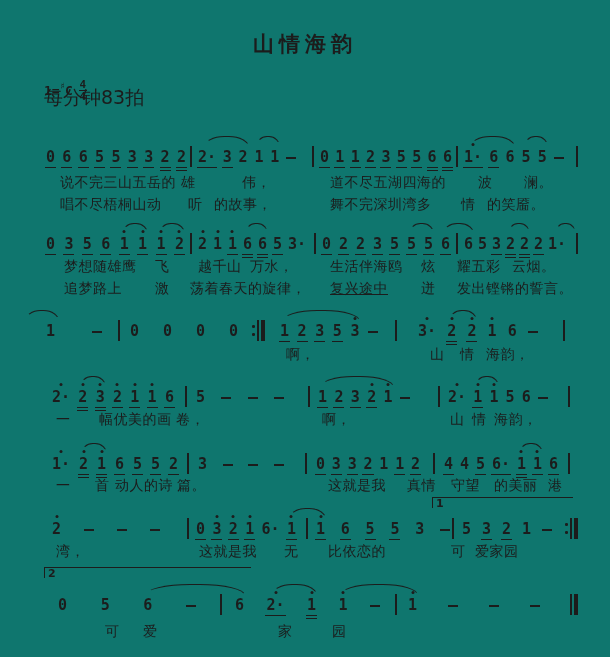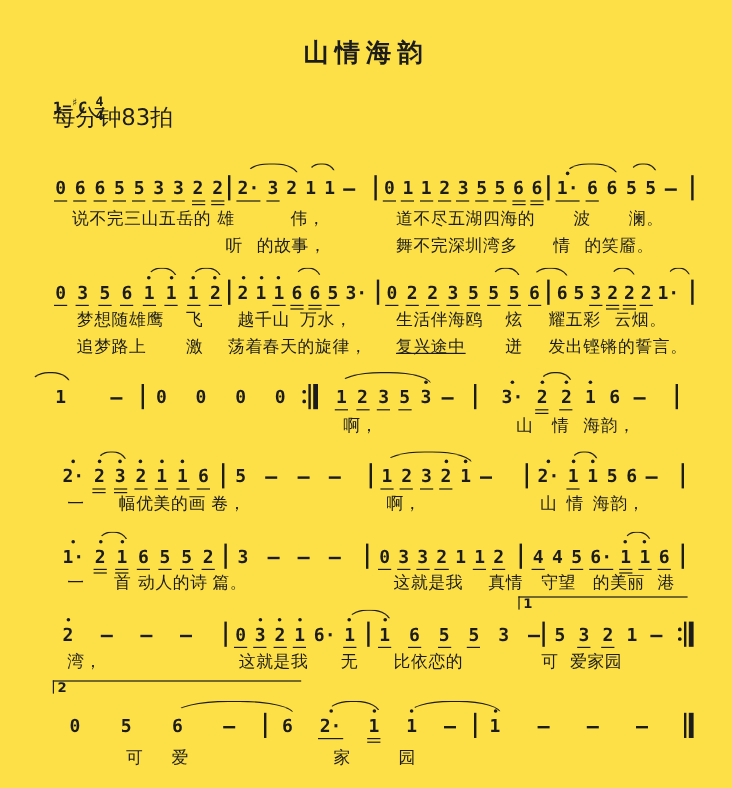--- a/index.html
+++ b/index.html
@@ -1,18 +1,18 @@
 <!DOCTYPE html>
 <html><head>
 <meta charset="utf-8">
 <style>
   html,body{margin:0;padding:0;}
   body{width:610px;height:657px;background:#ffffff;color:#1c1c1c;
        font-family:"DejaVu Sans",sans-serif;overflow:hidden;}
-  #score{position:relative;width:610px;height:657px;background:#fde047;}
+  #score{position:relative;width:610px;height:657px;background:#0f766e;}
 
   .title{position:absolute;top:30px;left:0;width:100%;text-align:center;
          font-size:21px;font-weight:800;letter-spacing:5px;}
 
   .keyline{position:absolute;left:44px;top:80px;font-size:13px;font-weight:700;
            font-family:"DejaVu Sans Mono",monospace;display:flex;align-items:center;}
   .sharp{font-size:9px;position:relative;top:-5px;}
   .timesig{display:inline-flex;flex-direction:column;align-items:center;
            font-size:11px;line-height:9px;margin-left:6px;font-weight:700;}
   .timesig i{font-style:normal;}
@@ -116,20 +116,21 @@
     <div class="slur" style="left: 204px; width: 42.5px; top: 136px;"></div>
     <div class="slur" style="left: 255.5px; width: 22px; top: 136px;"></div>
     <div class="slur" style="left: 470px; width: 42.5px; top: 136px;"></div>
     <div class="slur" style="left: 523.5px; width: 22px; top: 136px;"></div>
     <div class="lyr" style="left: 60px; top: 174px;">说不完三山五岳的</div>
     <div class="lyr" style="left: 181px; top: 174px;">雄</div>
     <div class="lyr" style="left: 242px; top: 174px;">伟，</div>
     <div class="lyr" style="left: 330px; top: 174px;">道不尽五湖四海的</div>
     <div class="lyr" style="left: 478px; top: 174px;">波</div>
     <div class="lyr" style="left: 524px; top: 174px;">澜。</div>
+    <div class="lyr" style="left: 60px; top: 196px;">唱不尽梧桐山动</div>
     <div class="lyr" style="left: 188px; top: 196px;">听</div>
     <div class="lyr" style="left: 214px; top: 196px;">的故事，</div>
     <div class="lyr" style="left: 330px; top: 196px;">舞不完深圳湾多</div>
     <div class="lyr" style="left: 461px; top: 196px;">情</div>
     <div class="lyr" style="left: 487px; top: 196px;">的笑靥。</div>
     <div class="grp" style="left: 46px; top: 235px; width: 138px;">
       <span class="nt"><span class="dg">0</span><i class="ln l1"></i></span>
       <span class="nt"><span class="dg">3</span><i class="ln l1"></i></span>
       <span class="nt"><span class="dg">5</span><i class="ln l1"></i></span>
       <span class="nt"><span class="dg">6</span><i class="ln l1"></i></span>

